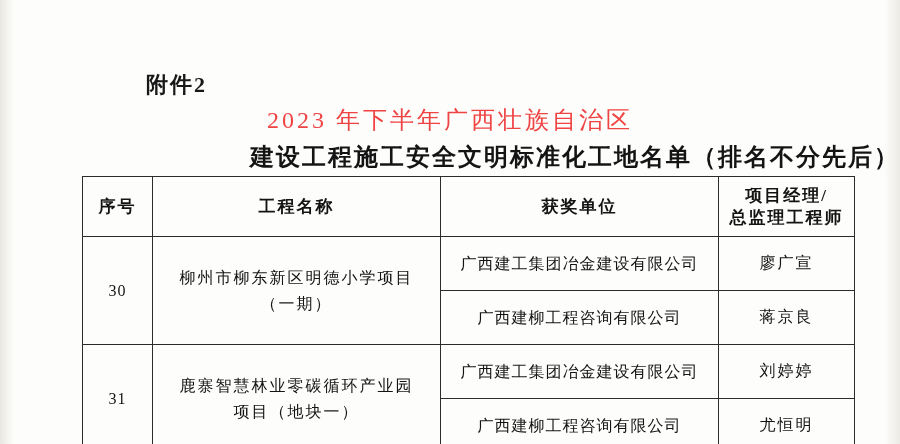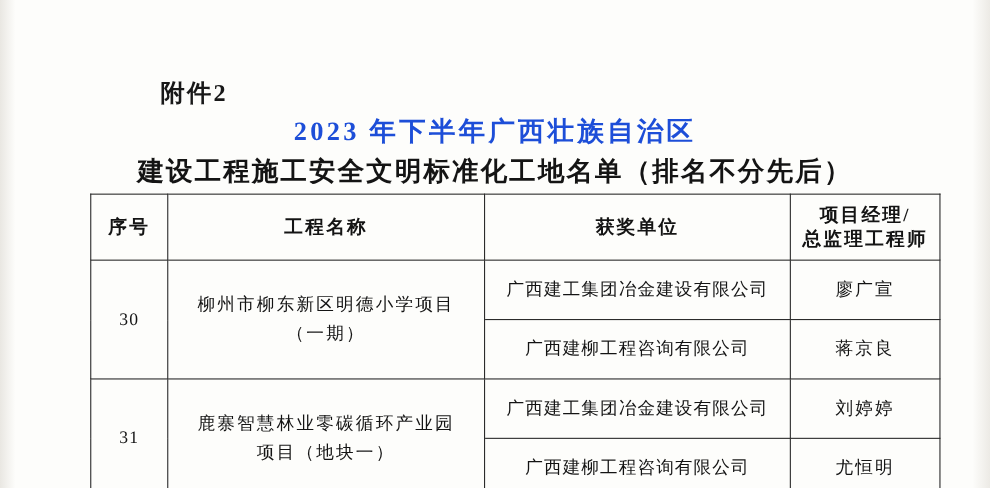--- a/index.html
+++ b/index.html
@@ -33,32 +33,33 @@
   }
   .doc-title {
     position: absolute;
     left: 0;
     top: 104px;
     width: 900px;
     text-align: center;
   }
   .doc-title .line1 {
     font-size: 24px;
-    font-weight: bold;
+    font-weight: normal;
     letter-spacing: 3px;
-    color: #1d4ed8;
+    color: #ef4444;
     line-height: 32px;
   }
   .doc-title .line2 {
     font-size: 24px;
     font-weight: bold;
     letter-spacing: 2px;
     color: #141414;
     line-height: 34px;
     margin-top: 4px;
+    text-align: right;
   }
   table.main-table {
     position: absolute;
     left: 82px;
     top: 176px;
     width: 772px;
     border-collapse: collapse;
     table-layout: fixed;
   }
   table.main-table td, table.main-table th {

